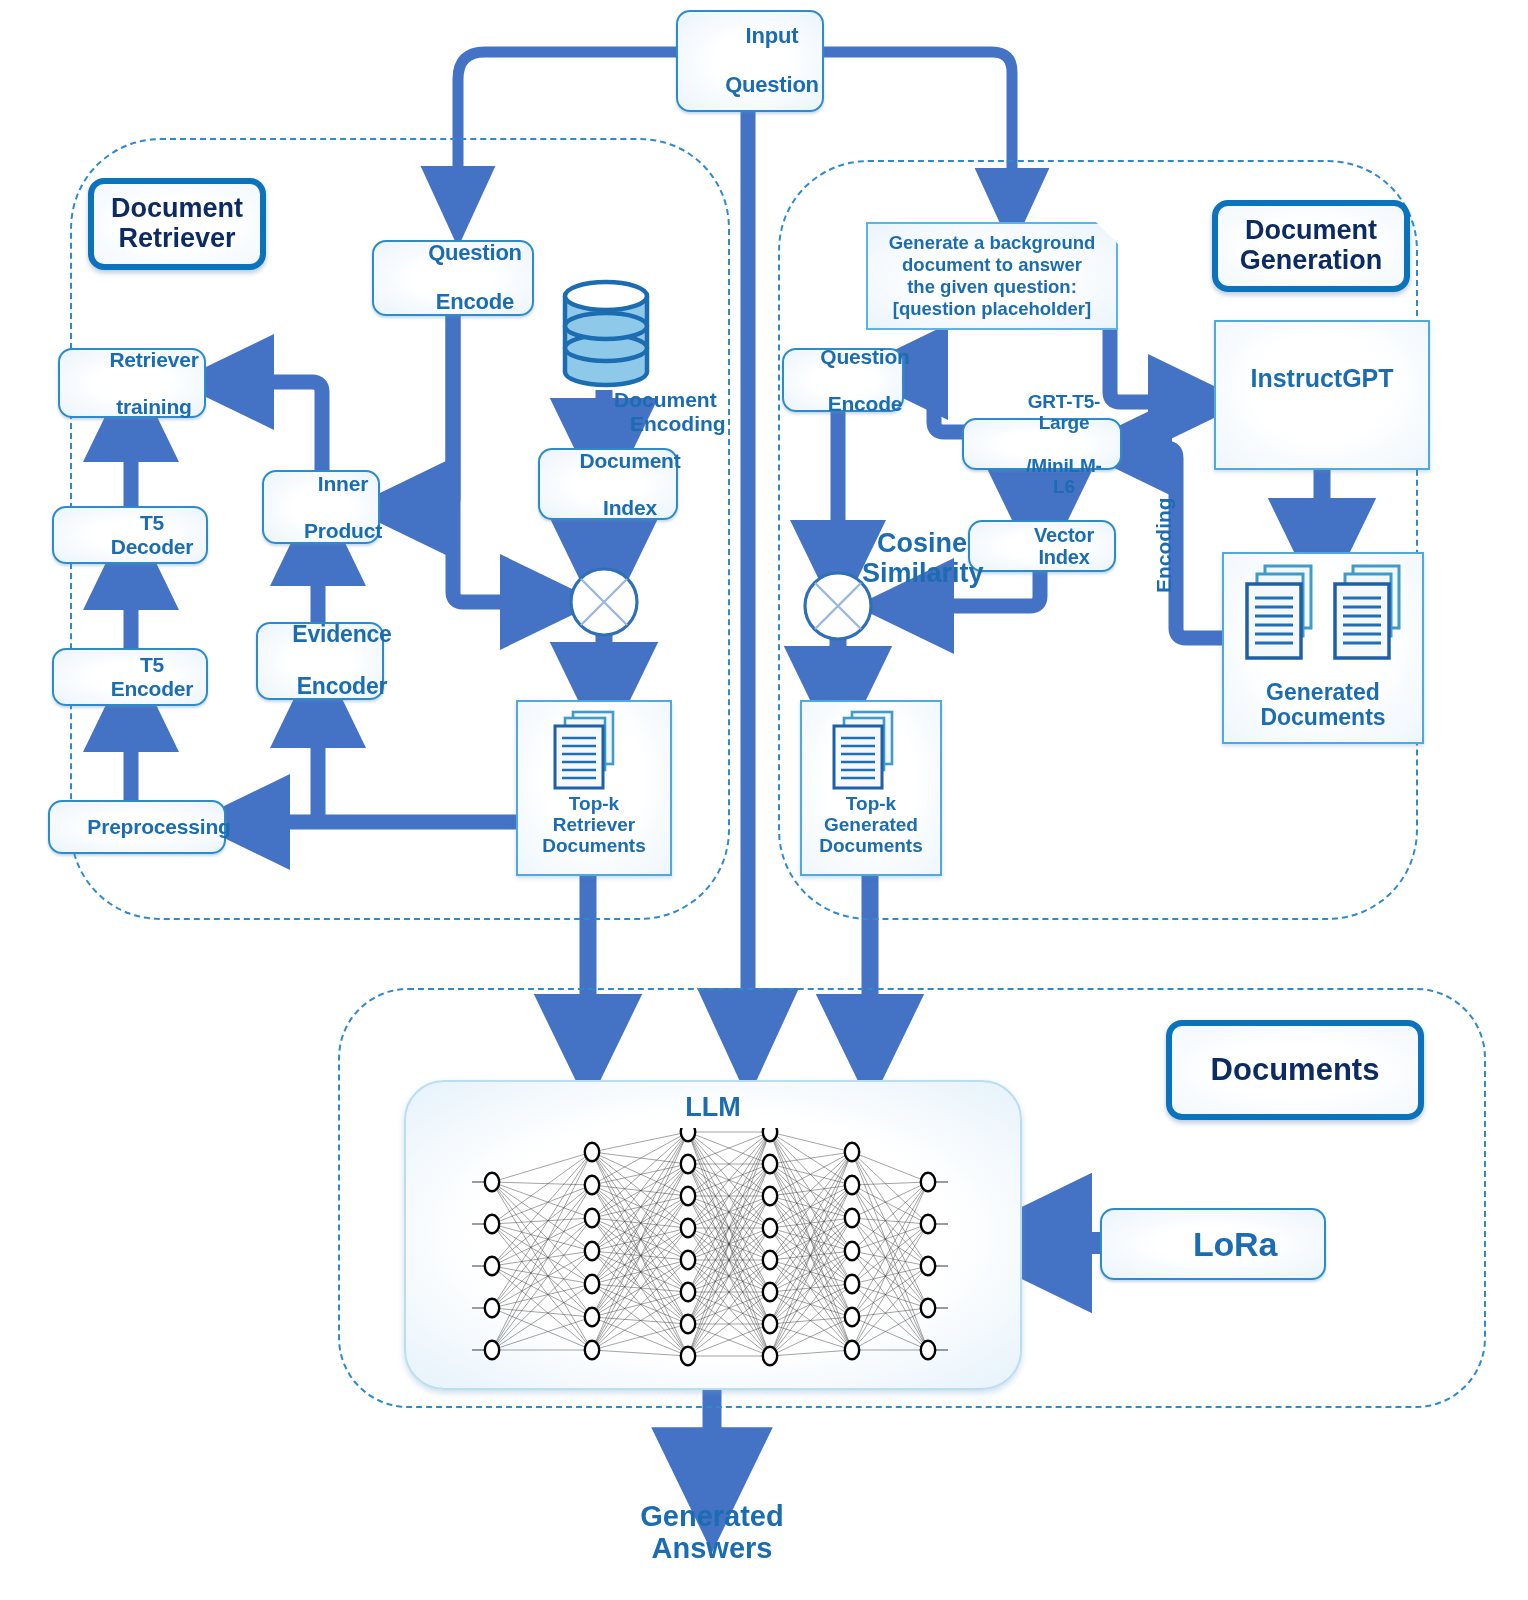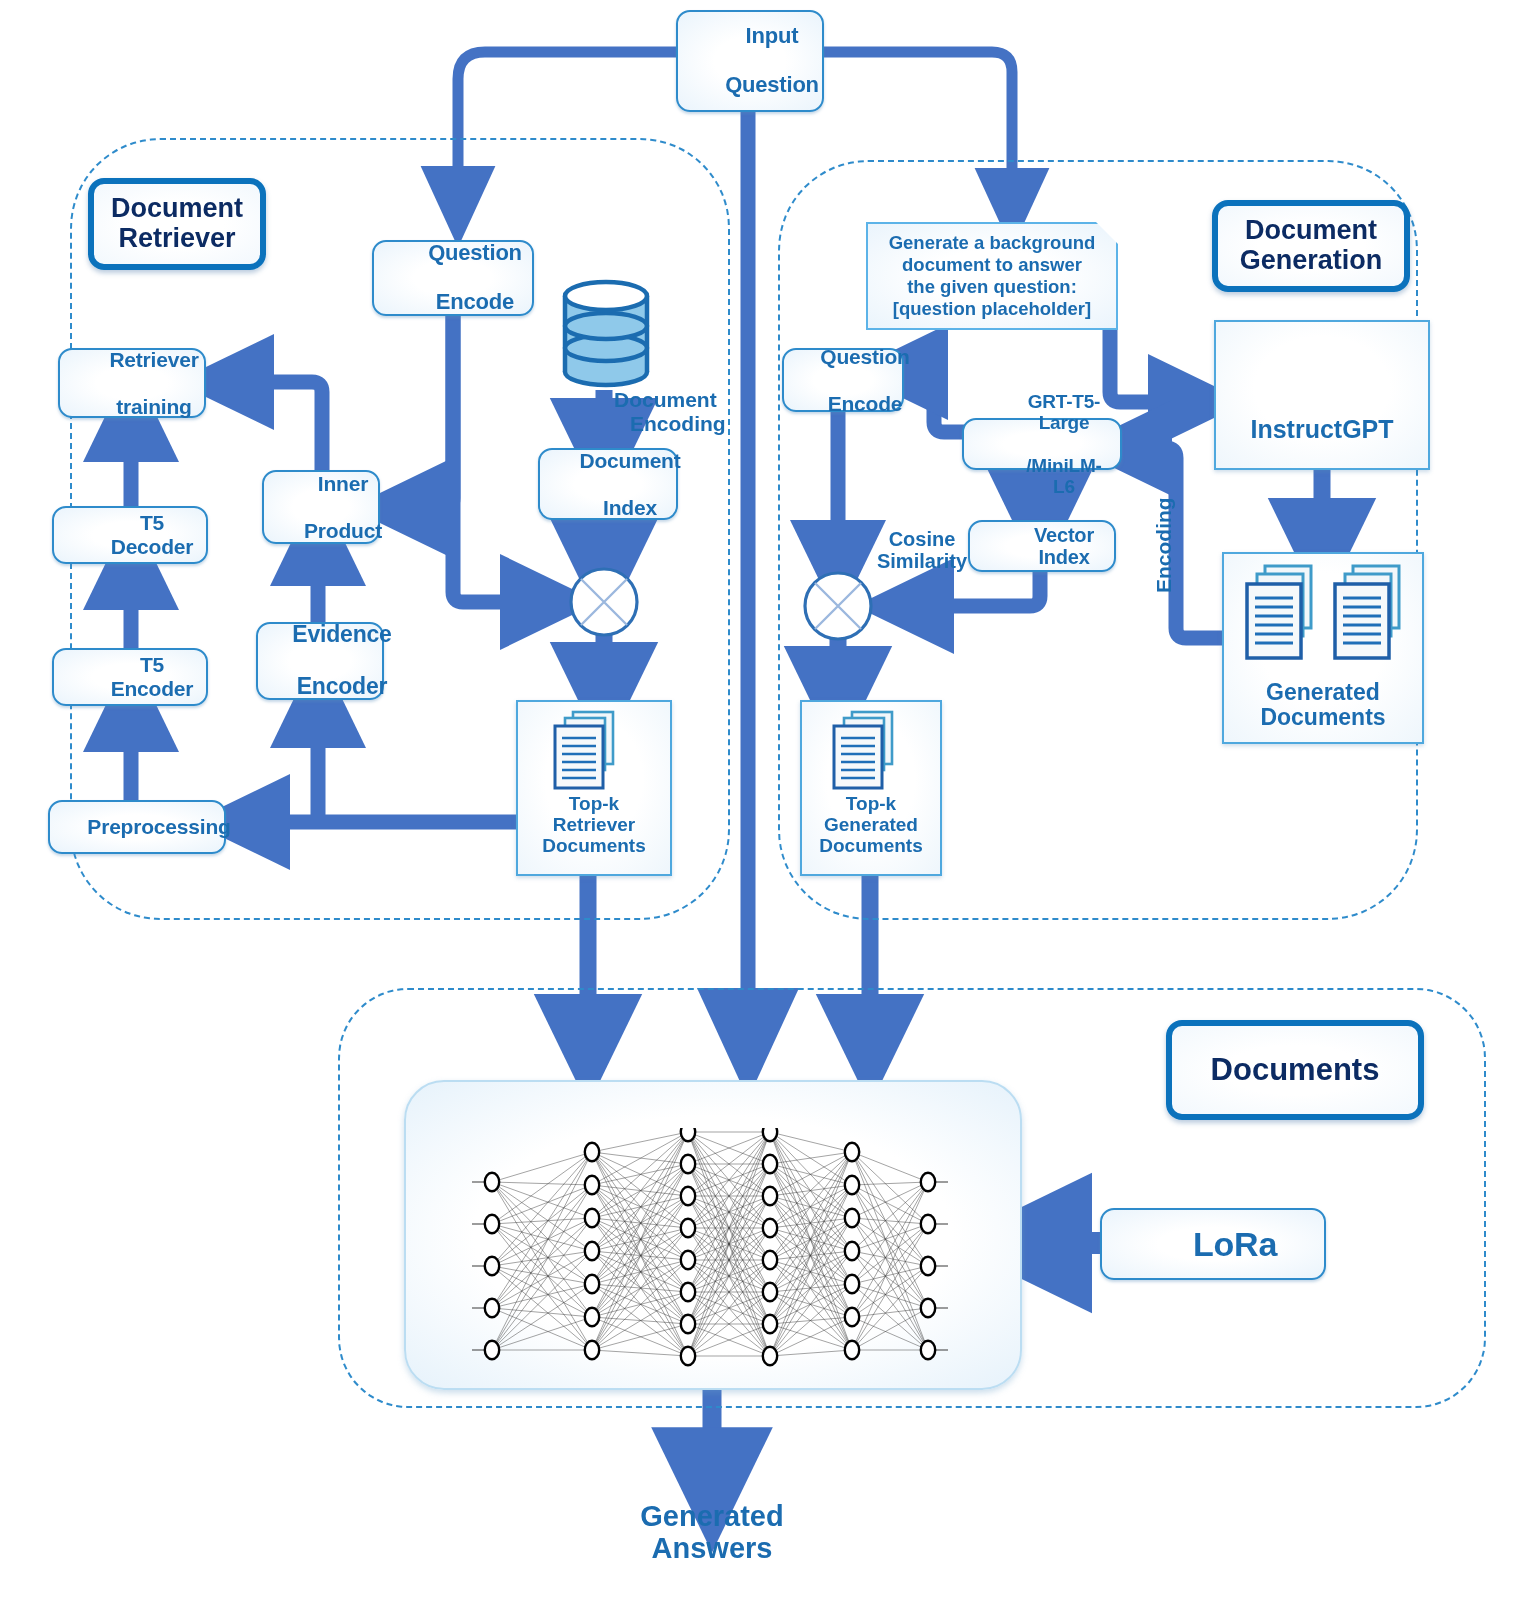--- a/index.html
+++ b/index.html
@@ -298,21 +298,21 @@
     <span>
       <span>Generate a background</span><br>
       <span>document to answer</span><br>
       <span>the given question:</span><br>
       <span>[question placeholder]</span>
     </span>
   </div>
 
   <div class="card" style="left:1214px;top:320px;width:216px;height:150px;">
 
-    <div class="card-label" style="margin-top:94px;font-size:25px;">InstructGPT</div>
+    <div class="card-label" style="margin-top:43px;font-size:25px;">InstructGPT</div>
   </div>
 
   <div class="card" style="left:1222px;top:552px;width:202px;height:192px;">
     <svg style="width:176px;height:118px;margin-top:6px;" viewBox="0 0 176 118">
       <g>
         <rect x="30" y="6" width="46" height="62" fill="#f2f7fa" stroke="#3f9bc9" stroke-width="3"></rect>
         <rect x="22" y="14" width="46" height="62" fill="#f2f7fa" stroke="#3f9bc9" stroke-width="3"></rect>
         <rect x="12" y="24" width="54" height="74" fill="#f6f9fb" stroke="#1f5fa8" stroke-width="3.5"></rect>
         <g stroke="#1f6fb8" stroke-width="3">
           <path d="M20,38 H58 M20,47 H58 M20,56 H58 M20,65 H58 M20,74 H58 M20,83 H58"></path>
@@ -363,31 +363,34 @@
       <span>Generated</span><br>
       <span>Documents</span>
     </div>
   </div>
 
   <div class="flabel" style="left:614px;top:388px;width:150px;font-size:21px;text-align:left;">
     <span>Document</span><br>
     <span style="margin-left:16px;display:inline-block;">Encoding</span>
   </div>
 
-  <div class="flabel" style="left:862px;top:528px;width:120px;font-size:20px;">
+  <div class="flabel" style="left:862px;top:528px;width:120px;font-size:27px;">
     <span>Cosine</span><br>
     <span>Similarity</span>
   </div>
 
   <div class="flabel vertical" style="left:1152px;top:478px;height:134px;font-size:21px;">
     <span>Encoding</span>
   </div>
 
   <div id="llm-box" style="left:404px;top:1080px;width:618px;height:310px;"></div>
 
+  <div id="llm-title" style="left:404px;top:1092px;width:618px;font-size:27px;">
+    <span>LLM</span>
+  </div>
 
   <svg id="nn-svg" style="left:470px;top:1128px;width:480px;height:246px;" viewBox="0 0 480 246">
     <g id="nn-edges" stroke="#3a3a3a" stroke-width="0.55" fill="none" opacity="0.85">
         <path d="M22,54 L122,24 M22,54 L122,57 M22,54 L122,90 M22,54 L122,123 M22,54 L122,156 M22,54 L122,189 M22,54 L122,222 M22,96 L122,24 M22,96 L122,57 M22,96 L122,90 M22,96 L122,123 M22,96 L122,156 M22,96 L122,189 M22,96 L122,222 M22,138 L122,24 M22,138 L122,57 M22,138 L122,90 M22,138 L122,123 M22,138 L122,156 M22,138 L122,189 M22,138 L122,222 M22,180 L122,24 M22,180 L122,57 M22,180 L122,90 M22,180 L122,123 M22,180 L122,156 M22,180 L122,189 M22,180 L122,222 M22,222 L122,24 M22,222 L122,57 M22,222 L122,90 M22,222 L122,123 M22,222 L122,156 M22,222 L122,189 M22,222 L122,222 M122,24 L218,4 M122,24 L218,36 M122,24 L218,68 M122,24 L218,100 M122,24 L218,132 M122,24 L218,164 M122,24 L218,196 M122,24 L218,228 M122,57 L218,4 M122,57 L218,36 M122,57 L218,68 M122,57 L218,100 M122,57 L218,132 M122,57 L218,164 M122,57 L218,196 M122,57 L218,228 M122,90 L218,4 M122,90 L218,36 M122,90 L218,68 M122,90 L218,100 M122,90 L218,132 M122,90 L218,164 M122,90 L218,196 M122,90 L218,228 M122,123 L218,4 M122,123 L218,36 M122,123 L218,68 M122,123 L218,100 M122,123 L218,132 M122,123 L218,164 M122,123 L218,196 M122,123 L218,228 M122,156 L218,4 M122,156 L218,36 M122,156 L218,68 M122,156 L218,100 M122,156 L218,132 M122,156 L218,164 M122,156 L218,196 M122,156 L218,228 M122,189 L218,4 M122,189 L218,36 M122,189 L218,68 M122,189 L218,100 M122,189 L218,132 M122,189 L218,164 M122,189 L218,196 M122,189 L218,228 M122,222 L218,4 M122,222 L218,36 M122,222 L218,68 M122,222 L218,100 M122,222 L218,132 M122,222 L218,164 M122,222 L218,196 M122,222 L218,228 M218,4 L300,4 M218,4 L300,36 M218,4 L300,68 M218,4 L300,100 M218,4 L300,132 M218,4 L300,164 M218,4 L300,196 M218,4 L300,228 M218,36 L300,4 M218,36 L300,36 M218,36 L300,68 M218,36 L300,100 M218,36 L300,132 M218,36 L300,164 M218,36 L300,196 M218,36 L300,228 M218,68 L300,4 M218,68 L300,36 M218,68 L300,68 M218,68 L300,100 M218,68 L300,132 M218,68 L300,164 M218,68 L300,196 M218,68 L300,228 M218,100 L300,4 M218,100 L300,36 M218,100 L300,68 M218,100 L300,100 M218,100 L300,132 M218,100 L300,164 M218,100 L300,196 M218,100 L300,228 M218,132 L300,4 M218,132 L300,36 M218,132 L300,68 M218,132 L300,100 M218,132 L300,132 M218,132 L300,164 M218,132 L300,196 M218,132 L300,228 M218,164 L300,4 M218,164 L300,36 M218,164 L300,68 M218,164 L300,100 M218,164 L300,132 M218,164 L300,164 M218,164 L300,196 M218,164 L300,228 M218,196 L300,4 M218,196 L300,36 M218,196 L300,68 M218,196 L300,100 M218,196 L300,132 M218,196 L300,164 M218,196 L300,196 M218,196 L300,228 M218,228 L300,4 M218,228 L300,36 M218,228 L300,68 M218,228 L300,100 M218,228 L300,132 M218,228 L300,164 M218,228 L300,196 M218,228 L300,228 M300,4 L382,24 M300,4 L382,57 M300,4 L382,90 M300,4 L382,123 M300,4 L382,156 M300,4 L382,189 M300,4 L382,222 M300,36 L382,24 M300,36 L382,57 M300,36 L382,90 M300,36 L382,123 M300,36 L382,156 M300,36 L382,189 M300,36 L382,222 M300,68 L382,24 M300,68 L382,57 M300,68 L382,90 M300,68 L382,123 M300,68 L382,156 M300,68 L382,189 M300,68 L382,222 M300,100 L382,24 M300,100 L382,57 M300,100 L382,90 M300,100 L382,123 M300,100 L382,156 M300,100 L382,189 M300,100 L382,222 M300,132 L382,24 M300,132 L382,57 M300,132 L382,90 M300,132 L382,123 M300,132 L382,156 M300,132 L382,189 M300,132 L382,222 M300,164 L382,24 M300,164 L382,57 M300,164 L382,90 M300,164 L382,123 M300,164 L382,156 M300,164 L382,189 M300,164 L382,222 M300,196 L382,24 M300,196 L382,57 M300,196 L382,90 M300,196 L382,123 M300,196 L382,156 M300,196 L382,189 M300,196 L382,222 M300,228 L382,24 M300,228 L382,57 M300,228 L382,90 M300,228 L382,123 M300,228 L382,156 M300,228 L382,189 M300,228 L382,222 M382,24 L458,54 M382,24 L458,96 M382,24 L458,138 M382,24 L458,180 M382,24 L458,222 M382,57 L458,54 M382,57 L458,96 M382,57 L458,138 M382,57 L458,180 M382,57 L458,222 M382,90 L458,54 M382,90 L458,96 M382,90 L458,138 M382,90 L458,180 M382,90 L458,222 M382,123 L458,54 M382,123 L458,96 M382,123 L458,138 M382,123 L458,180 M382,123 L458,222 M382,156 L458,54 M382,156 L458,96 M382,156 L458,138 M382,156 L458,180 M382,156 L458,222 M382,189 L458,54 M382,189 L458,96 M382,189 L458,138 M382,189 L458,180 M382,189 L458,222 M382,222 L458,54 M382,222 L458,96 M382,222 L458,138 M382,222 L458,180 M382,222 L458,222 "></path>
       </g>
     <g id="nn-nodes">
         <path d="M2,54 L22,54 M2,96 L22,96 M2,138 L22,138 M2,180 L22,180 M2,222 L22,222 M458,54 L478,54 M458,96 L478,96 M458,138 L478,138 M458,180 L478,180 M458,222 L478,222 " stroke="#3a3a3a" stroke-width="1.2" fill="none"></path>
         <ellipse cx="22" cy="54" rx="7.2" ry="9.2" fill="#ffffff" stroke="#000000" stroke-width="2.4"></ellipse>
         <ellipse cx="22" cy="96" rx="7.2" ry="9.2" fill="#ffffff" stroke="#000000" stroke-width="2.4"></ellipse>
         <ellipse cx="22" cy="138" rx="7.2" ry="9.2" fill="#ffffff" stroke="#000000" stroke-width="2.4"></ellipse>

